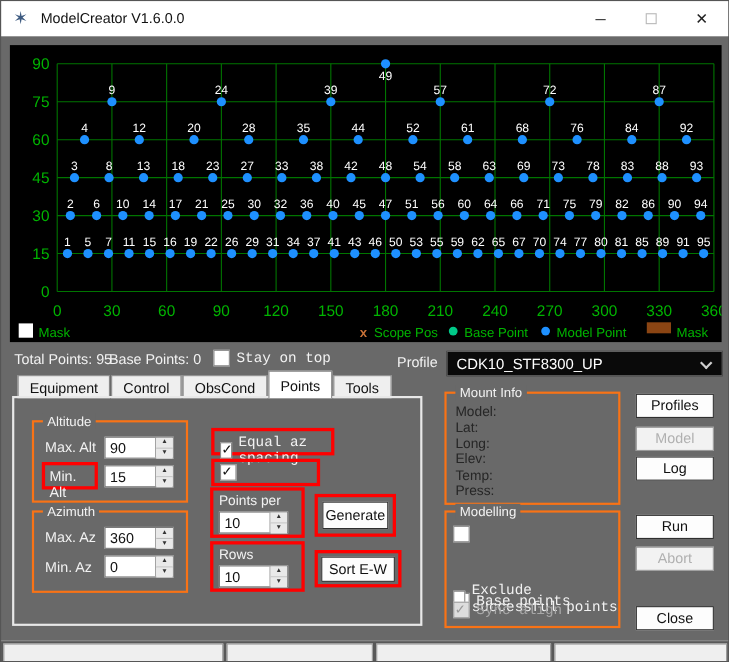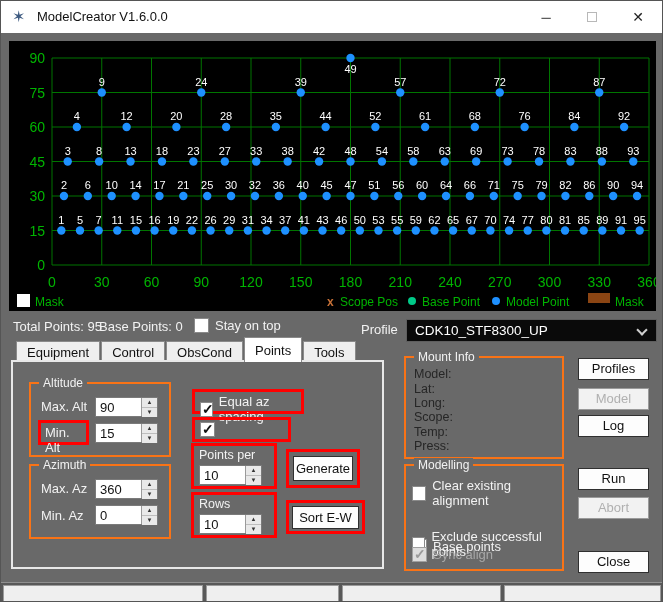--- a/index.html
+++ b/index.html
@@ -16,21 +16,21 @@
   .cap-max .sq { width:10px; height:10px; border:1px solid #b8b8b8; }
   .cap-close { left:614px; font-size:14px; }
 
   
   .chart { position:absolute; left:8px; top:40px; width:647px; height:270px; background:#000; }
   #chart-svg text { font-family:"Liberation Sans", sans-serif; }
 
   
   .wlabel { position:absolute; color:#f2f2f2; font-size:13px; }
   .cb-box { width:15px; height:15px; background:#fff; border:1px solid #8a8a8a; display:inline-block; position:relative; }
-  .cbrow { position:absolute; display:flex; align-items:center; gap:6px; color:#f2f2f2; font-size:13px; }
+  .cbrow { position:absolute; display:flex; align-items:center; gap:6px; color:#f2f2f2; font-size:13px;font-family:Liberation Mono, monospace; }
   .cbrow .cb-box::after { content:""; }
   .cbrow.checked .cb-box::after { content:"✓"; position:absolute; left:1px; top:-2px; font-size:14px; color:#111; font-weight:bold; }
   .cbrow.disabled { color:#a8a8a8; }
   .cbrow.disabled .cb-box { background:#ddd; border-color:#a0a0a0; }
   .cbrow.disabled.checked .cb-box::after { color:#9a9a9a; }
 
   .combo { position:absolute; left:405px; top:318px; width:251px; height:23px; background:#0a0a0a; border:1px solid #5e5e5e; color:#fff; font-size:13.5px; line-height:21px; padding-left:8px; }
   .combo .chev { position:absolute; right:10px; top:6px; width:8px; height:8px; border-right:2px solid #cfcfcf; border-bottom:2px solid #cfcfcf; transform:rotate(45deg); }
 
   
@@ -428,30 +428,29 @@
       <div class="btn small" style="width:67px; height:23px; line-height:21px;">Sort E-W</div>
     </div>
 
   </div>
 
   <div class="group" style="left:403px; top:355px; width:160px; height:103px; z-index:2;">
     <span class="group-label">Mount Info</span>
     <span class="field-label" style="left:8px; top:9px;">Model:</span>
     <span class="field-label" style="left:8px; top:24px;">Lat:</span>
     <span class="field-label" style="left:8px; top:38px;">Long:</span>
-    <span class="field-label" style="left:8px; top:52px;">Scope:</span>
+    <span class="field-label" style="left:8px; top:52px;">Elev:</span>
     <span class="field-label" style="left:8px; top:67px;">Temp:</span>
     <span class="field-label" style="left:8px; top:81px;">Press:</span>
   </div>
 
   <div class="group" style="left:403px; top:463px; width:160px; height:107px; z-index:2;">
     <span class="group-label">Modelling</span>
     <label class="cbrow" style="left:6px; top:12px;">
       <span class="cb-box"></span>
-      <span>Clear existing alignment</span>
     </label>
     <label class="cbrow checked" style="left:6px; top:29px;margin-top:44px;">
       <span class="cb-box"></span>
       <span>Base points</span>
     </label>
     <label class="cbrow" style="left:6px; top:63px;">
       <span class="cb-box"></span>
       <span>Exclude successful points</span>
     </label>
     <label class="cbrow disabled checked" style="left:6px; top:81px;">

